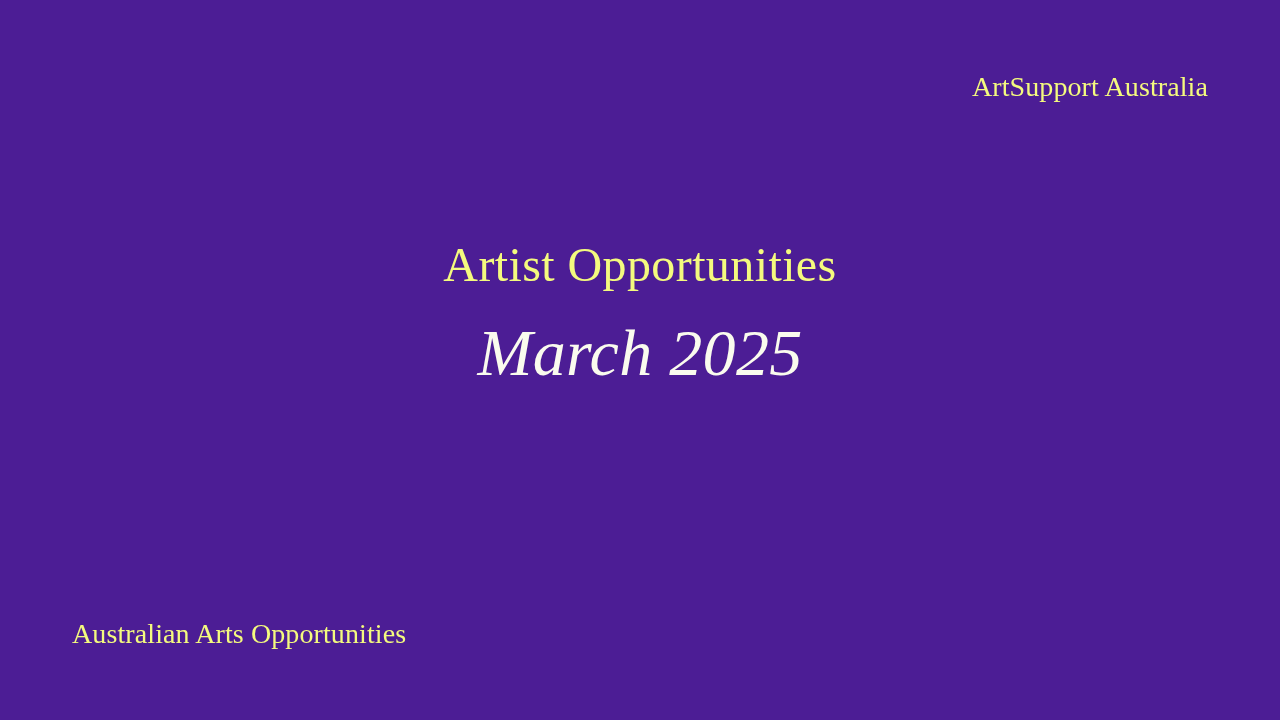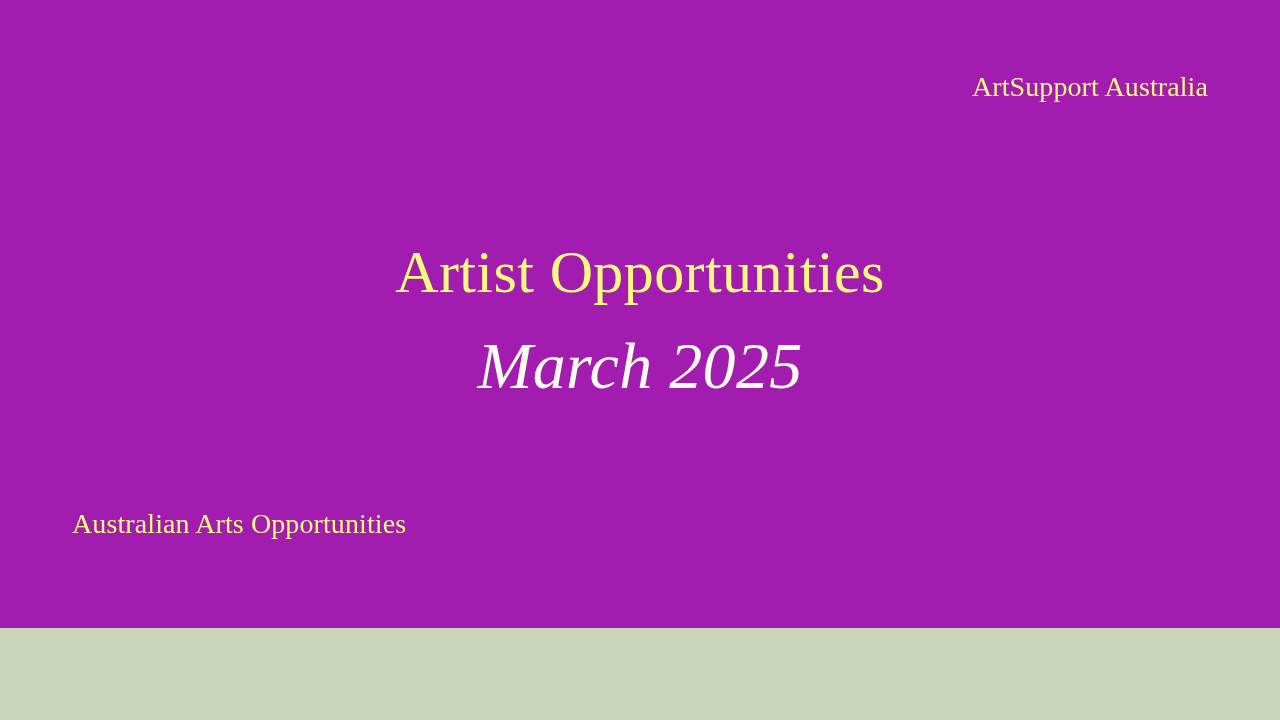--- a/index.html
+++ b/index.html
@@ -14,22 +14,22 @@
     overflow: hidden;
     font-family: "Liberation Serif", "DejaVu Serif", serif;
     background: #cbd6b8;
   }
 
   
   .slide {
     position: relative;
     box-sizing: border-box;
     width: 1280px;
-    height: 628px;
-    background: #a21caf;
+    height: 720px;
+    background: #4c1d95;
     overflow: hidden;
   }
 
   
   .header-org {
     position: absolute;
     top: 70px;
     right: 72px;
     margin: 0;
     font-family: "Liberation Serif", "DejaVu Serif", serif;
@@ -48,21 +48,21 @@
     position: absolute;
     left: 0;
     right: 0;
     top: 238px;
     text-align: center;
   }
 
   .slide-title {
     margin: 0;
     font-family: "Liberation Serif", "DejaVu Serif", serif;
-    font-size: 60px;
+    font-size: 48px;
     font-weight: normal;
     font-style: normal;
     line-height: 1.14;
     letter-spacing: 0.4px;
     white-space: nowrap;
     color: #f4fa7e;
   }
 
   .slide-subtitle {
     margin: 22px 0 0 0;
@@ -73,21 +73,21 @@
     line-height: 1.16;
     letter-spacing: 0.3px;
     white-space: nowrap;
     color: #fafbee;
   }
 
   
   .footer-series {
     position: absolute;
     left: 72px;
-    bottom: 88px;
+    bottom: 70px;
     margin: 0;
     font-family: "Liberation Serif", "DejaVu Serif", serif;
     font-size: 28px;
     font-weight: normal;
     font-style: normal;
     line-height: 1.18;
     letter-spacing: 0.1px;
     text-align: left;
     white-space: nowrap;
     color: #f4fa7e;

